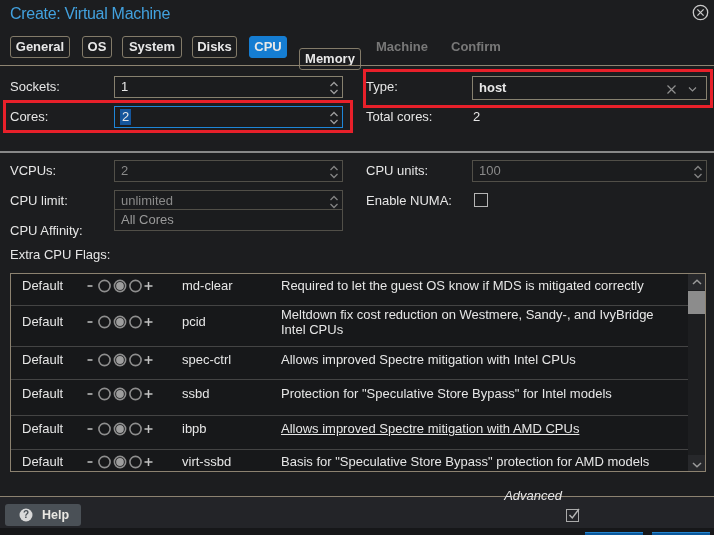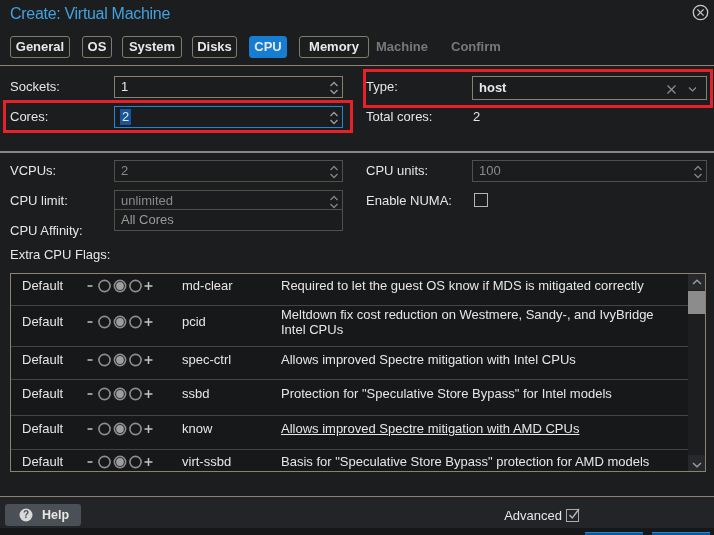--- a/index.html
+++ b/index.html
@@ -35,21 +35,21 @@
   <svg class="abs" style="left:692px;top:4px;" width="17" height="17" viewBox="0 0 17 17">
     <circle cx="8.5" cy="8.5" r="7.2" fill="none" stroke="#c9c9c9" stroke-width="1.3"></circle>
     <path d="M5.4 5.4 L11.6 11.6 M11.6 5.4 L5.4 11.6" stroke="#c9c9c9" stroke-width="1.3"></path>
   </svg>
 
   <div class="tab" style="left:10px;width:60px;">General</div>
   <div class="tab" style="left:82px;width:30px;">OS</div>
   <div class="tab" style="left:122px;width:60px;">System</div>
   <div class="tab" style="left:192px;width:45px;">Disks</div>
   <div class="tab" style="left:249px;width:38px;background:#157dd2;border-color:#157dd2;">CPU</div>
-  <div class="tab" style="left:299px;width:70px;">Memory</div>
+  <div class="tab" style="left:299px;width:62px;margin-top:12px;">Memory</div>
   <div class="tabdis" style="left:376px;">Machine</div>
   <div class="tabdis" style="left:451px;">Confirm</div>
   <div class="abs" style="left:0;top:65px;width:714px;height:1px;background:#8d8471;"></div>
 
   <div class="lbl" style="left:10px;top:76px;">Sockets:</div>
   <div class="field" style="left:114px;top:76px;">
     <span class="val">1</span>
     <svg class="spin" width="12" height="20" viewBox="0 0 12 20">
       <path d="M2.5 8 L6 4.5 L9.5 8" fill="none" stroke="#9d9d9d" stroke-width="1.3"></path>
       <path d="M2.5 12 L6 15.5 L9.5 12" fill="none" stroke="#9d9d9d" stroke-width="1.3"></path>
@@ -174,21 +174,21 @@
   <div class="grow" style="top:416px;height:34px;">
     <div class="def" style="top:5px;">Default</div>
     <div style="position:absolute;left:76px;top:5px;"><svg width="72" height="16" viewBox="0 0 72 16">
   <path d="M0.5 8 L5.5 8" stroke="#c2c2c2" stroke-width="1.5"></path>
   <circle cx="17.5" cy="8" r="5.6" fill="none" stroke="#8e8e8e" stroke-width="1.6"></circle>
   <circle cx="33" cy="8" r="5.6" fill="none" stroke="#8e8e8e" stroke-width="1.6"></circle>
   <circle cx="33" cy="8" r="3.9" fill="#9e9e9e"></circle>
   <circle cx="48.5" cy="8" r="5.6" fill="none" stroke="#8e8e8e" stroke-width="1.6"></circle>
   <path d="M57.5 8 L65.5 8 M61.5 4 L61.5 12" stroke="#c2c2c2" stroke-width="1.5"></path>
 </svg></div>
-    <div class="flag" style="top:5px;">know</div>
+    <div class="flag" style="top:5px;">ibpb</div>
     <div class="desc" style="top:6px;text-decoration:underline;">Allows improved Spectre mitigation with AMD CPUs</div>
   </div>
   <div class="grow" style="top:450px;height:21px;border-bottom:none;">
     <div class="def" style="top:4px;">Default</div>
     <div style="position:absolute;left:76px;top:4px;"><svg width="72" height="16" viewBox="0 0 72 16">
   <path d="M0.5 8 L5.5 8" stroke="#c2c2c2" stroke-width="1.5"></path>
   <circle cx="17.5" cy="8" r="5.6" fill="none" stroke="#8e8e8e" stroke-width="1.6"></circle>
   <circle cx="33" cy="8" r="5.6" fill="none" stroke="#8e8e8e" stroke-width="1.6"></circle>
   <circle cx="33" cy="8" r="3.9" fill="#9e9e9e"></circle>
   <circle cx="48.5" cy="8" r="5.6" fill="none" stroke="#8e8e8e" stroke-width="1.6"></circle>
@@ -211,21 +211,21 @@
   </svg>
 
   <div class="abs" style="left:0;top:496px;width:714px;height:32px;background:#232428;border-top:1px solid #8c8270;"></div>
   <div class="abs" style="left:5px;top:504px;width:76px;height:22px;background:#4a5056;border-radius:3px;color:#e9e7e2;font-size:12.5px;font-weight:bold;">
     <svg class="abs" style="left:14px;top:4px;" width="14" height="14" viewBox="0 0 14 14">
       <circle cx="7" cy="7" r="6.5" fill="#d9d9d9"></circle>
       <text x="7" y="10.4" font-size="10" font-weight="bold" fill="#4a5056" text-anchor="middle" font-family="Liberation Sans">?</text>
     </svg>
     <span style="position:absolute;left:37px;top:4px;">Help</span>
   </div>
-  <div class="abs" style="right:152px;top:508px;color:#e6e6e6;font-size:13px;">Advanced</div>
+  <div class="abs" style="right:152px;top:488px;color:#e6e6e6;font-size:13px;font-style:italic;">Advanced</div>
   <div class="abs" style="left:566px;top:509px;width:13px;height:13px;border:1px solid #aaaaaa;"></div>
   <svg class="abs" style="left:567px;top:507px;" width="14" height="14" viewBox="0 0 14 14">
     <path d="M2.5 8 L5.3 11 L12 2" fill="none" stroke="#b5b5b5" stroke-width="1.4"></path>
   </svg>
   <div class="btn" style="left:585px;top:504px;width:61px;height:22px;line-height:20px;">Back</div>
   <div class="btn" style="left:651px;top:504px;width:61px;height:20px;line-height:20px;">Next</div>
 
   <div class="abs" style="left:0;top:528px;width:714px;height:7px;background:#161719;"></div>
   <div class="abs" style="left:585px;top:532px;width:58px;height:3px;background:#0b589c;border-top:1px solid #2585cf;"></div>
   <div class="abs" style="left:652px;top:532px;width:58px;height:3px;background:#0b589c;border-top:1px solid #2585cf;"></div>

